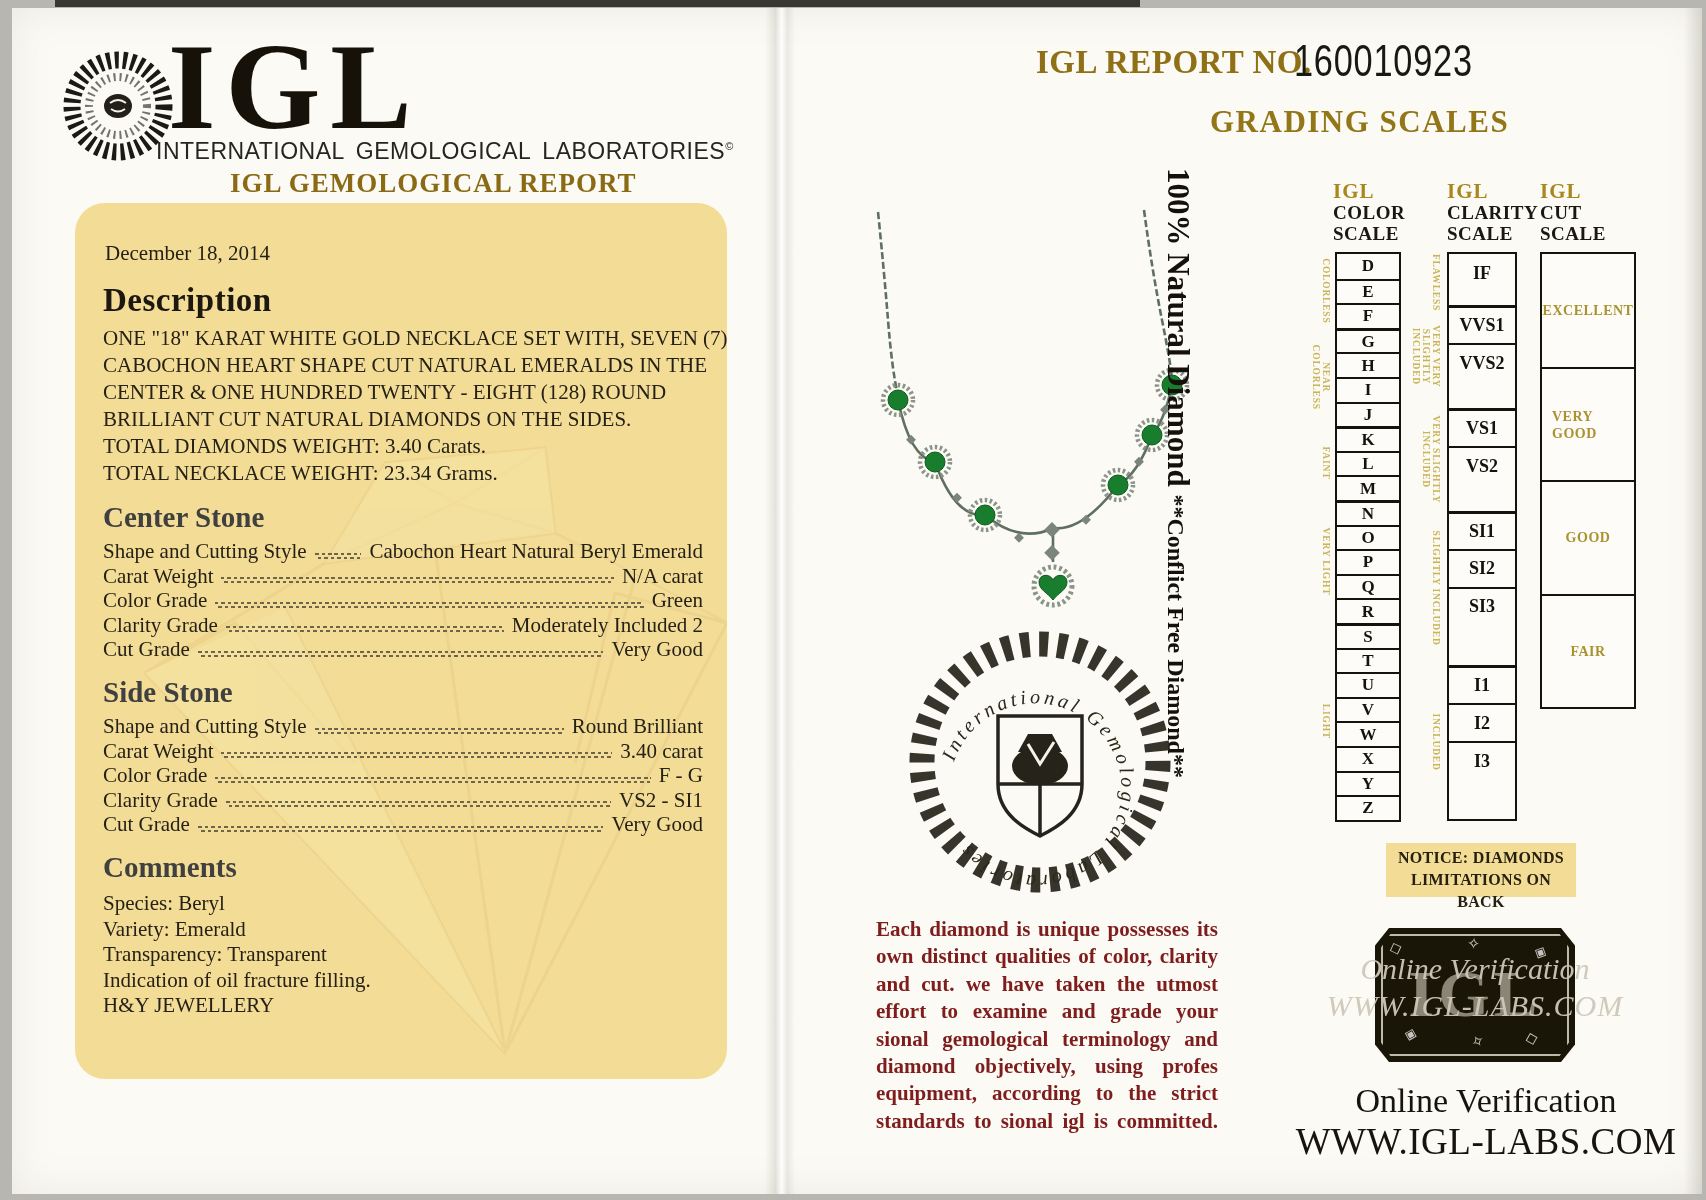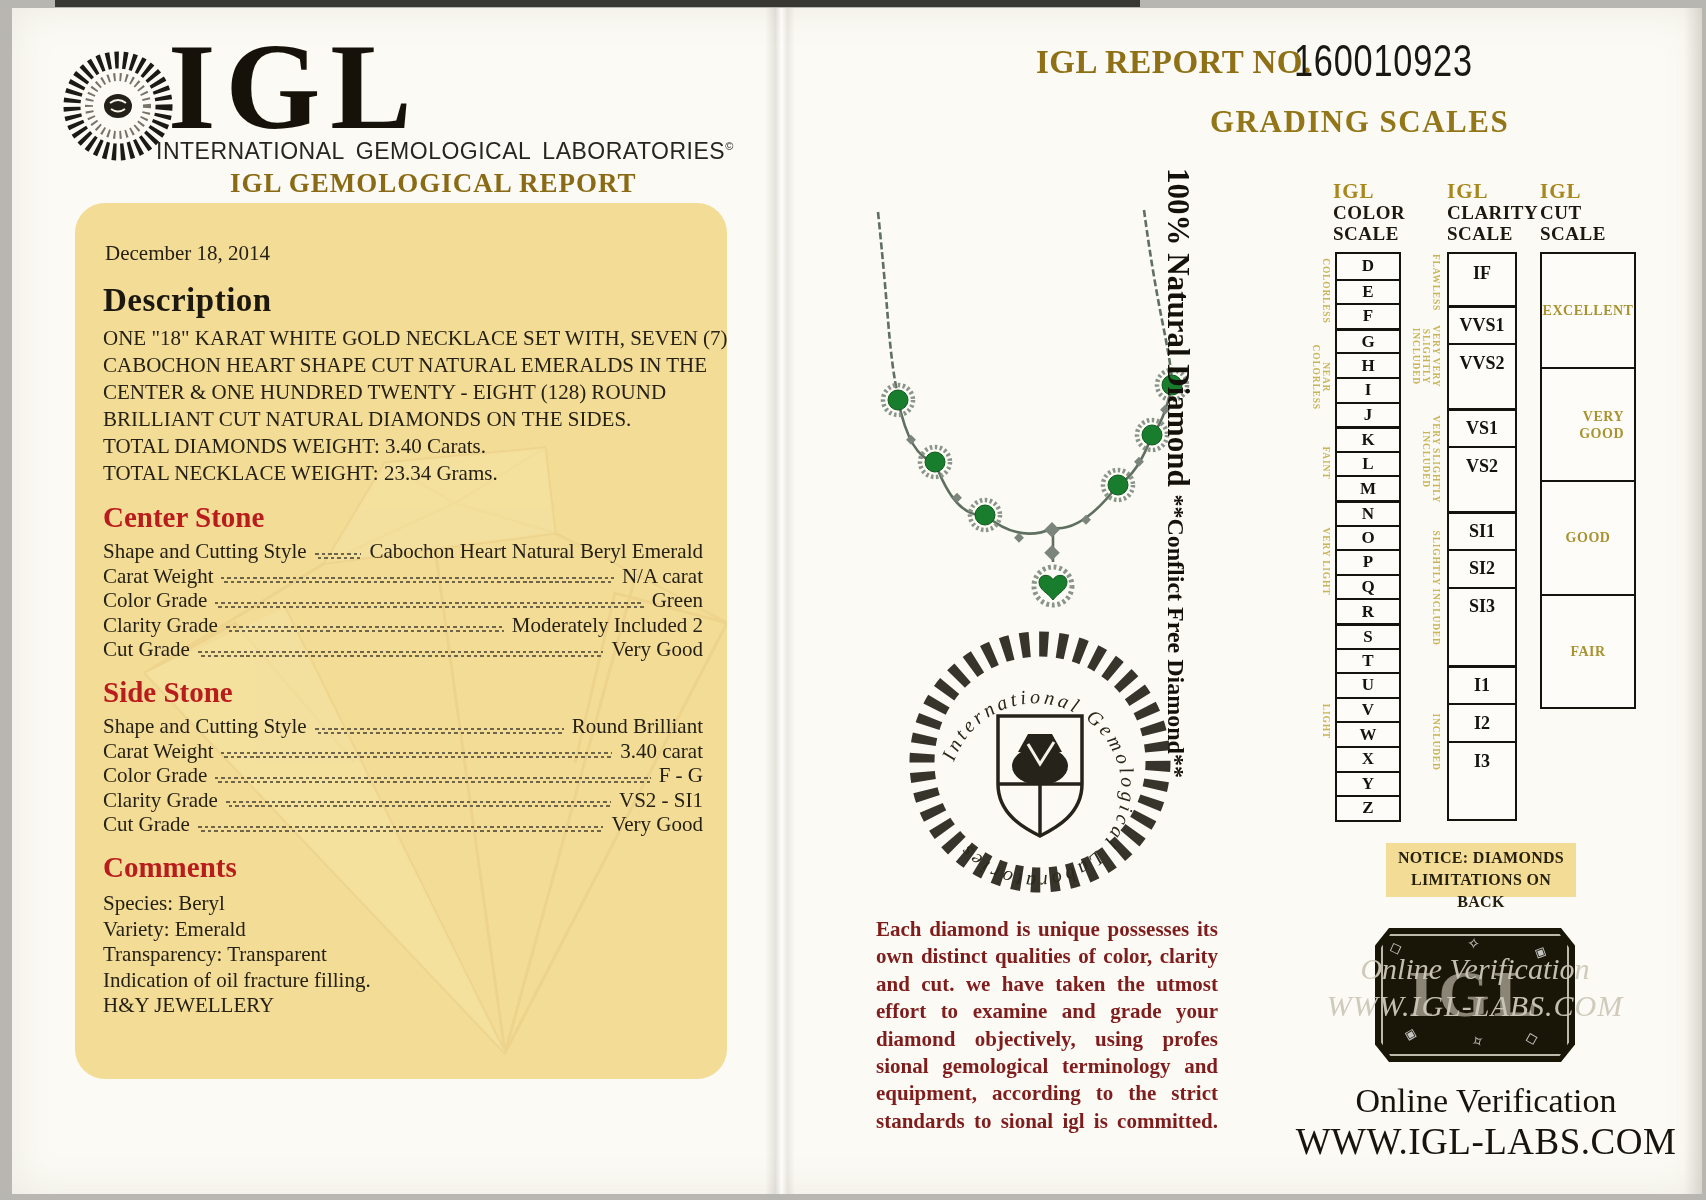--- a/index.html
+++ b/index.html
@@ -22,21 +22,21 @@
   .report-title{position:absolute;left:230px;top:168px;font-size:27px;font-weight:bold;
                 color:#8a6a14;letter-spacing:1px;white-space:nowrap;}
   .panel{position:absolute;left:75px;top:203px;width:652px;height:876px;background:#f2dc96;
          border-radius:30px;overflow:hidden;}
   .panel svg.wm{position:absolute;left:0;top:0;width:100%;height:100%;}
   .panel-inner{position:relative;padding:32px 24px 0 28px;color:#262116;}
   .date{font-size:21px;margin:6px 0 0 2px;}
   .desc-h{font-size:33px;font-weight:bold;margin-top:16px;letter-spacing:.5px;color:#1c1810;}
   .desc-lines{margin-top:6px;}
   .desc-line{font-size:21px;line-height:27px;white-space:nowrap;}
-  .sec-h{font-size:29px;font-weight:bold;margin-top:14px;color:#b91c1c;}
+  .sec-h{font-size:29px;font-weight:bold;margin-top:14px;color:#404040;}
   .rows{margin-top:5px;}
   .spec-row{display:flex;align-items:baseline;font-size:21px;line-height:24.6px;}
   .spec-label{white-space:nowrap;}
   .spec-value{white-space:nowrap;}
   .leader{flex:1;align-self:flex-end;height:6px;margin:0 8px 5px 8px;min-width:20px;
     background-image:repeating-linear-gradient(90deg,#6e6449 0 3.5px,transparent 3.5px 6.5px),
                      repeating-linear-gradient(90deg,#6e6449 0 3.5px,transparent 3.5px 6.5px);
     background-size:100% 2px,100% 2px;background-position:0 0,3px 100%;background-repeat:no-repeat;}
   .comment-lines{margin-top:7px;}
   .comment-line{font-size:21px;line-height:25.6px;}
@@ -71,21 +71,21 @@
   .vlabel{position:absolute;top:0;transform:rotate(90deg);transform-origin:0 0;
           font-size:9.5px;line-height:10px;font-weight:bold;color:#c9b458;text-align:center;
           letter-spacing:.8px;}
   .cellC{height:24.6px;box-sizing:border-box;border-top:2px solid #15130e;display:flex;
          align-items:center;justify-content:center;font-weight:bold;font-size:17px;color:#15130e;}
   .cellQ{height:38px;box-sizing:border-box;border-top:2px solid #15130e;display:flex;
          align-items:center;justify-content:center;font-weight:bold;font-size:18px;color:#15130e;}
   .group-start{border-top-width:3px;}
   .first-cell{border-top:none !important;}
   .cellU{height:113.2px;box-sizing:border-box;border-top:2.5px solid #15130e;display:flex;
-         align-items:center;justify-content:center;text-align:right;font-weight:bold;
+         align-items:center;justify-content:center;text-align:left;font-weight:bold;
          font-size:14px;line-height:17px;color:#a9922f;letter-spacing:.5px;padding:0 10px;}
 
   
   .notice{position:absolute;left:1386px;top:843px;width:190px;height:50px;background:#f2dc96;
           text-align:center;padding-top:4px;}
   .notice div{font-size:16px;font-weight:bold;color:#26200f;line-height:22px;letter-spacing:.3px;}
 
   
   .seal{position:absolute;left:890px;top:612px;}
   .statement{position:absolute;left:876px;top:916px;width:342px;}
@@ -405,22 +405,22 @@
         <ellipse cx="150" cy="154" rx="28" ry="19"></ellipse>
       </g>
       <path d="M138,132 L150,152 L164,130" stroke="#f6f3e8" stroke-width="3" fill="none"></path>
     </svg>
 
     <div class="statement" id="statement">
         <div class="st-line">Each diamond is unique possesses its</div>
         <div class="st-line">own distinct qualities of color, clarity</div>
         <div class="st-line">and cut. we have taken the utmost</div>
         <div class="st-line">effort to examine and grade your</div>
+        <div class="st-line">sional gemological terminology and</div>
         <div class="st-line">diamond objectively, using profes</div>
-        <div class="st-line">sional gemological terminology and</div>
         <div class="st-line">equipment, according to the strict</div>
         <div class="st-line">standards to sional igl is committed.</div>
       </div>
 
     <div class="stamp">
       <div class="inner"></div>
       <div class="igl">IGL</div>
       <span class="dmd" style="left:14px;top:10px;transform:rotate(-20deg)">◇</span>
       <span class="dmd" style="left:160px;top:14px;transform:rotate(25deg)">◈</span>
       <span class="dmd" style="left:30px;top:96px;transform:rotate(15deg)">◈</span>

